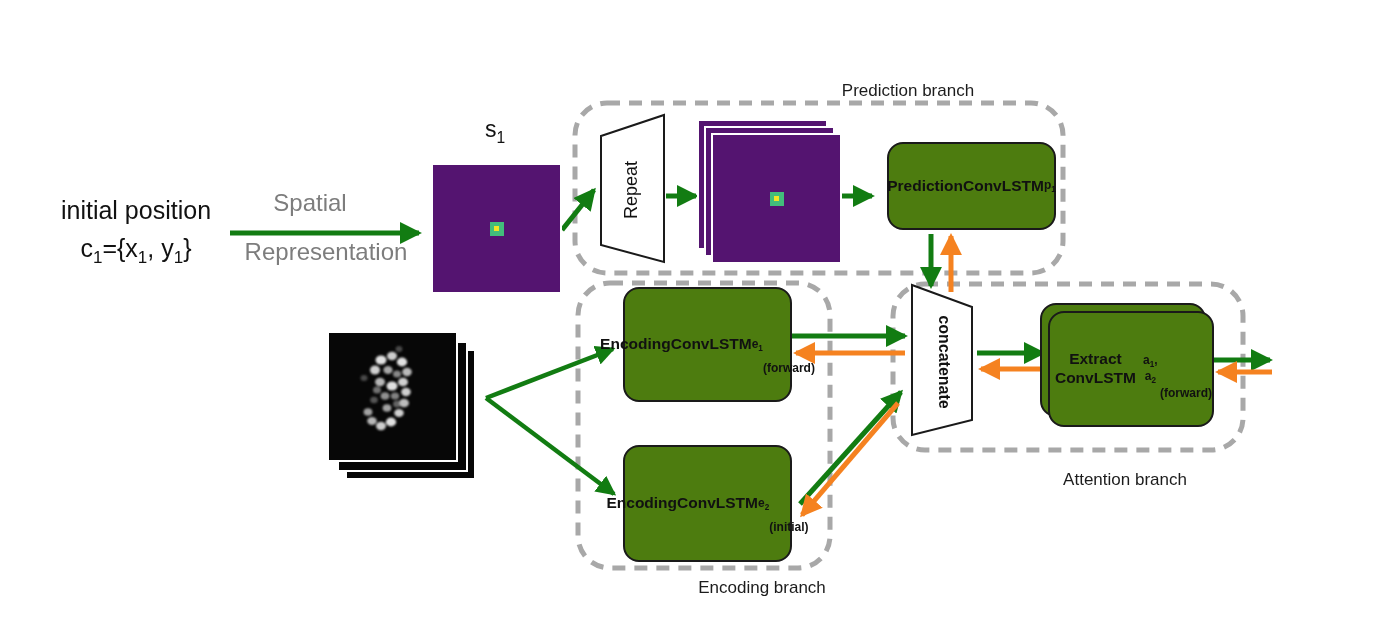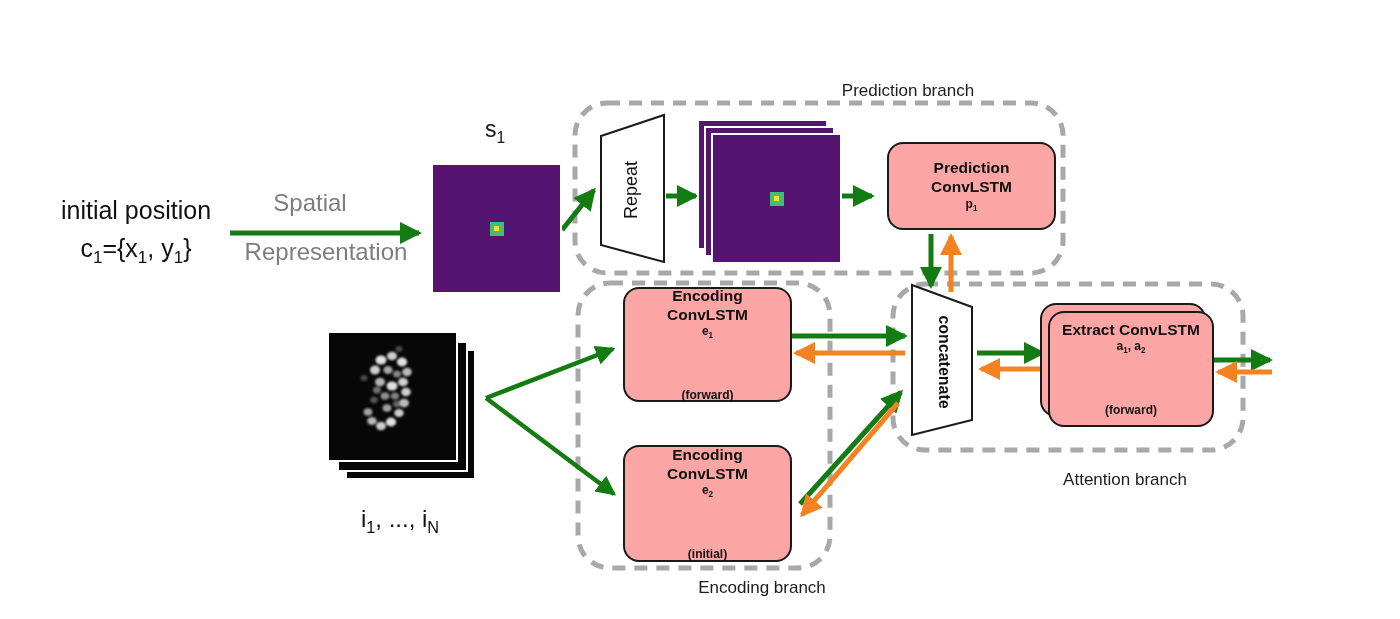--- a/index.html
+++ b/index.html
@@ -6,22 +6,22 @@
   .canvas {
     position:relative; width:1400px; height:619px; background:#ffffff;
     font-family:"Liberation Sans", sans-serif; color:#111; overflow:hidden;
   }
   .abs { position:absolute; }
   .layer { position:absolute; left:0; top:0; }
   .txt { text-align:center; line-height:1.25; white-space:nowrap; }
   sub { font-size:68%; line-height:0; }
   .gray { color:#7d7d7d; }
   .nodebox {
-    position:absolute; background:#fca5a5; border:2px solid #1a1a1a; border-radius:16px;
-    display:flex; flex-direction:column; align-items:center; justify-content:center;
+    position:absolute; background:#4d7c0f; border:2px solid #1a1a1a; border-radius:16px;
+    display:flex; align-items:center; justify-content:center;
     text-align:center; font-weight:bold;
   }
   .bl1 { font-size:15.5px; line-height:1.22; }
   .bl-big { font-size:12px; line-height:1.3; }
   .bl-small { font-size:12px; line-height:1.2;margin-top:48px; }
   .branch-label { font-size:17px; color:#1c1c1c; }
   .rot { position:absolute; text-align:center; }
   .purple-sq { position:absolute; background:#541470; box-shadow:0 0 0 2px #ffffff; }
   .black-sq { position:absolute; background:#070707; box-shadow:0 0 0 2px #ffffff; }
   .marker-g {
@@ -126,21 +126,20 @@
         <ellipse cx="66" cy="63" rx="4.2" ry="3.6" fill="#b5b5b5" opacity="0.7"></ellipse>
         <ellipse cx="48" cy="57" rx="4" ry="3.5" fill="#aaaaaa" opacity="0.65"></ellipse>
         <ellipse cx="58" cy="75" rx="4.4" ry="3.8" fill="#c9c9c9" opacity="0.8"></ellipse>
         <ellipse cx="68" cy="71" rx="4" ry="3.4" fill="#a0a0a0" opacity="0.6"></ellipse>
         <ellipse cx="45" cy="67" rx="3.8" ry="3.3" fill="#969696" opacity="0.55"></ellipse>
         <ellipse cx="35" cy="45" rx="3.5" ry="3" fill="#8c8c8c" opacity="0.5"></ellipse>
         <ellipse cx="70" cy="16" rx="3.4" ry="3" fill="#8c8c8c" opacity="0.5"></ellipse>
       </g>
     </svg>
   </div>
-  <div class="abs txt" style="left:300px; top:504px; width:200px; font-size:24px;">i<sub>1</sub>, ..., i<sub>N</sub></div>
 
   <div class="abs txt branch-label" style="left:828px; top:80px; width:160px;">Prediction branch</div>
   <div class="abs txt branch-label" style="left:682px; top:577px; width:160px;">Encoding branch</div>
   <div class="abs txt branch-label" style="left:1045px; top:469px; width:160px;">Attention branch</div>
 
   <div class="rot" style="left:562px; top:179px; width:140px; height:22px; font-size:18px; transform:rotate(-90deg);">Repeat</div>
   <div class="rot" style="left:867px; top:351px; width:150px; height:22px; font-size:16px; font-weight:bold; transform:rotate(90deg);">concatenate</div>
 
   <div class="nodebox" style="left:887px; top:142px; width:165px; height:84px;">
     <div class="bl1">Prediction</div>

